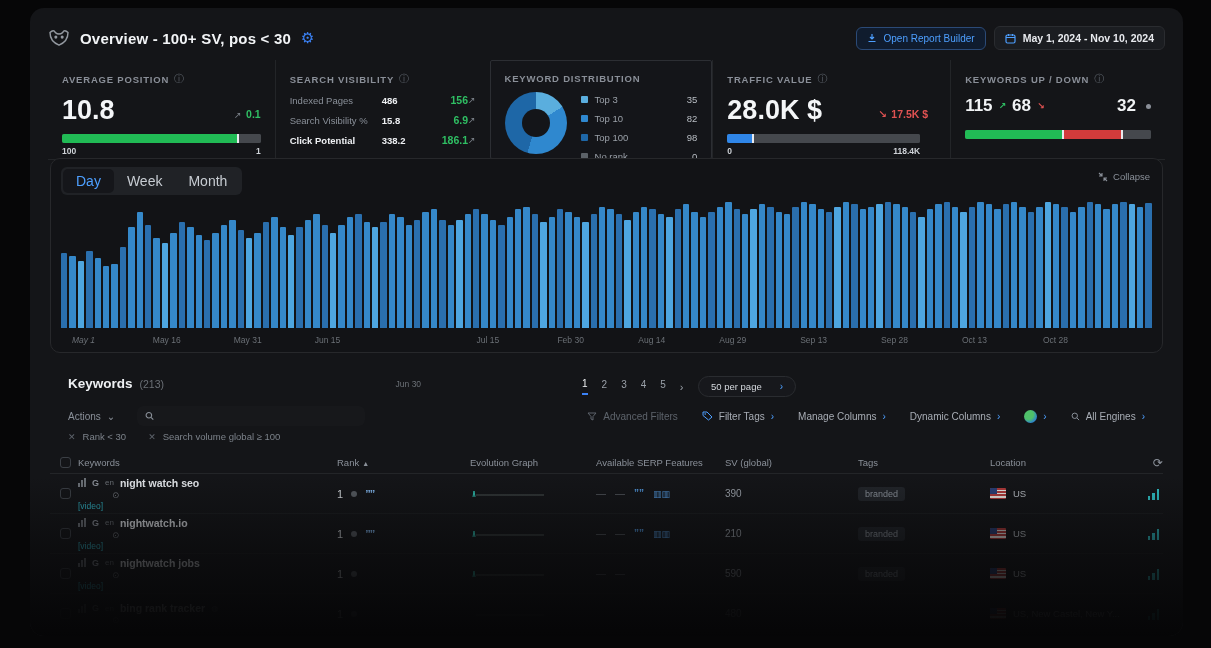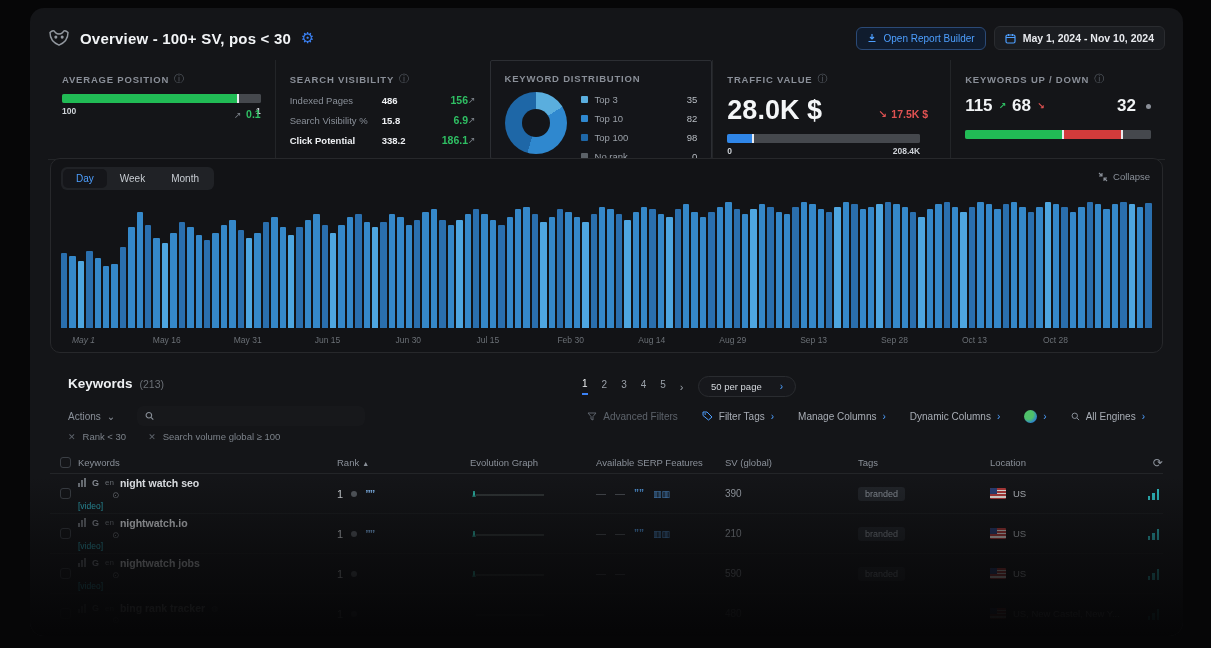--- a/index.html
+++ b/index.html
@@ -71,21 +71,21 @@
   .kud-num { font-size:17px; font-weight:bold; color:#f1f3f5; }
   .kud-dot { width:5px; height:5px; border-radius:50%; background:#8a8f98;
     display:inline-block; margin-left:4px; }
   .fill-red { background:#d23b3b; height:100%; }
 
   
   .chartbox { position:absolute; left:20px; top:150px; width:1113px; height:195px;
     border:1px solid #27282b; border-radius:10px; background:#121316; }
   .tabs { position:absolute; left:10px; top:8px; display:flex; background:#202226;
     border-radius:6px; padding:2px; }
-  .tab { font-size:10px; color:#c7ccd2; padding:4px 13px; border-radius:5px; }
+  .tab { font-size:14px; color:#c7ccd2; padding:4px 13px; border-radius:5px; }
   .tab.active { background:#15161a; color:#4d9fff; }
   .collapse { position:absolute; right:12px; top:12px; display:flex; gap:5px;
     align-items:center; color:#8a9099; font-size:9.5px; }
   .bars { position:absolute; left:10px; right:10px; bottom:24px; top:40px;
     display:flex; align-items:flex-end; gap:2px; }
   .bar { flex:1; border-radius:1px 1px 0 0; min-width:2px; }
   .xlabels { position:absolute; left:10px; right:10px; bottom:5px; height:12px; }
   .xlabels span { position:absolute; font-size:8.5px; color:#6b7076; }
 
   
@@ -189,20 +189,21 @@
     </div>
   </div>
 
   <div class="stats">
 
     <div class="panel p-avg">
       <div class="panel-label">
           <span>AVERAGE POSITION</span>
         <span class="info">ⓘ</span>
         </div>
+      <div class="big">10.8</div>
       <div class="row-change"><span class="chg-arrow">↗</span>
         <span class="chg-green">0.1</span></div>
       <div class="bar-track">
         <div class="fill-green" style="width: 88%;"></div>
         <div class="tick"></div>
           <div class="fill-rest"></div>
       </div>
       <div class="bar-scale">
         <span>100</span>
         <span>1</span>
@@ -275,21 +276,21 @@
       <div class="big">28.0K $</div>
       <div class="row-change"><span class="chg-red">↘</span>
         <span class="chg-red">17.5K $</span></div>
       <div class="bar-track">
         <div class="fill-blue" style="width: 13%;"></div>
         <div class="tick"></div>
           <div class="fill-rest"></div>
       </div>
       <div class="bar-scale">
         <span>0</span>
-        <span>208.4K</span>
+        <span>118.4K</span>
       </div>
     </div>
 
     <div class="panel p-kud">
       <div class="panel-label">
           <span>KEYWORDS UP / DOWN</span>
         <span class="info">ⓘ</span>
         </div>
       <div class="kud-nums">
         <span class="kud-num">115</span>
@@ -451,21 +452,21 @@
         <div class="bar" style="height: 98%; background: rgb(42, 111, 174);"></div>
         <div class="bar" style="height: 96%; background: rgb(78, 166, 224);"></div>
         <div class="bar" style="height: 94%; background: rgb(53, 136, 201);"></div>
         <div class="bar" style="height: 97%; background: rgb(42, 111, 174);"></div>
       </div>
     <div class="xlabels" id="xlabels">
         <span style="left: 1%; font-style: italic;">May 1</span>
         <span style="left: 8.41667%;">May 16</span>
         <span style="left: 15.8333%;">May 31</span>
         <span style="left: 23.25%;">Jun 15</span>
-        <span style="left: 30.6667%;">Jun 30</span>
+        <span style="left: 30.6667%; margin-top: 44px;">Jun 30</span>
         <span style="left: 38.0833%;">Jul 15</span>
         <span style="left: 45.5%;">Feb 30</span>
         <span style="left: 52.9167%;">Aug 14</span>
         <span style="left: 60.3333%;">Aug 29</span>
         <span style="left: 67.75%;">Sep 13</span>
         <span style="left: 75.1667%;">Sep 28</span>
         <span style="left: 82.5833%;">Oct 13</span>
         <span style="left: 90%;">Oct 28</span>
       </div>
   </div>

